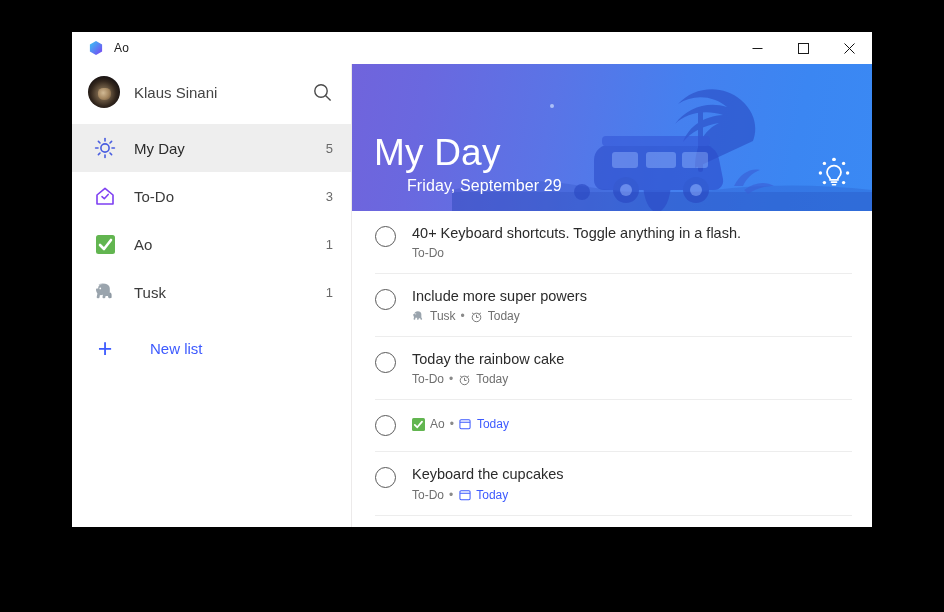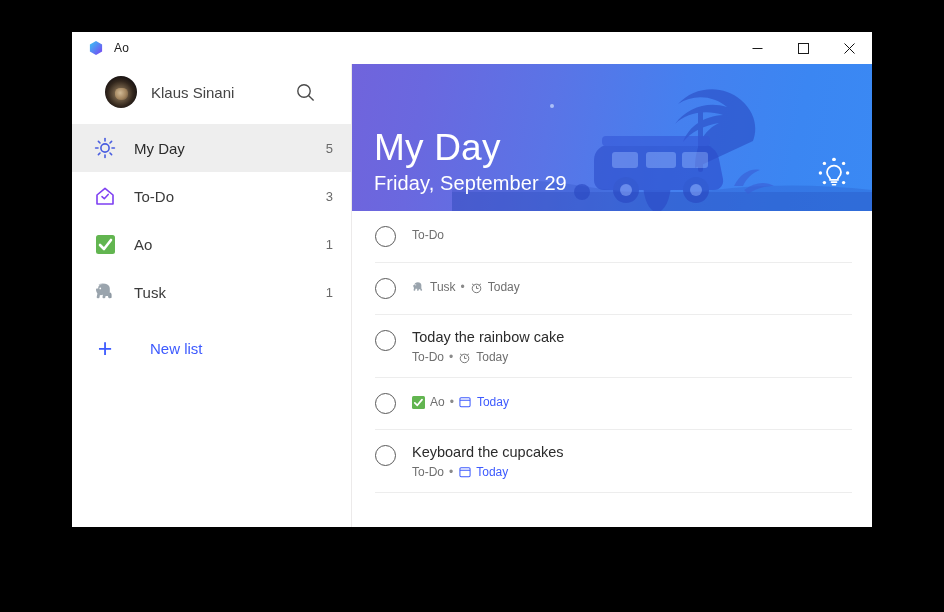--- a/index.html
+++ b/index.html
@@ -20,21 +20,21 @@
     width:46px; height:32px; display:flex; align-items:center; justify-content:center;
     color:#111; font-size:11px;
   }
 
   
   .content { display:flex; height:463px; }
 
   
   .sidebar { width:280px; background:#fff; border-right:1px solid #eceaea; display:flex; flex-direction:column; }
 
-  .profile { height:56px; display:flex; align-items:center; padding:0 33px; }
+  .profile { height:56px; display:flex; align-items:center; padding:0 16px; }
   .avatar {
     width:32px; height:32px; border-radius:50%; overflow:hidden; flex:none;
     background:radial-gradient(circle at 48% 55%, #9b8468 0%, #6d5a43 26%, #33271d 52%, #151011 75%, #0b0809 100%);
     position:relative;
   }
   .avatar::after {
     content:""; position:absolute; left:30%; top:38%; width:42%; height:36%;
     border-radius:40% 40% 45% 45%;
     background:radial-gradient(circle at 40% 40%, #d8c09a 0%, #a98a62 55%, #5d4a33 100%);
     opacity:.9;
@@ -60,21 +60,21 @@
   .main { flex:1; display:flex; flex-direction:column; background:#fff; }
 
   .banner {
     height:147px; position:relative; overflow:hidden;
     background:linear-gradient(100deg,#7064dc 0%,#6a68df 14%,#5a74e6 38%,#4580ef 62%,#3b86f2 84%,#3a89f4 100%);
     flex:none;
   }
   .banner svg.art { position:absolute; right:0; bottom:0; height:147px; width:420px; }
   .banner-text { position:absolute; left:22px; bottom:16px; }
   .banner-title { font-size:37px; color:#fff; font-weight:300; line-height:1.05; letter-spacing:.2px; }
-  .banner-date { font-size:20px; color:#fff; margin-top:4px; letter-spacing:.1px; }
+  .banner-date { font-size:16px; color:#fff; margin-top:4px; letter-spacing:.1px;margin-left:33px; }
   .bulb { position:absolute; right:21px; bottom:21px; width:34px; height:34px; }
 
   .tasks { flex:1; overflow:hidden; }
   .task {
     display:flex; align-items:flex-start; padding:13px 0 13px 0;
     margin:0 20px 0 23px; border-bottom:1px solid #ededed; min-height:52px;
   }
   .circle {
     width:21px; height:21px; border-radius:50%; border:1.6px solid #595959;
     flex:none; margin-top:2px;
@@ -253,29 +253,31 @@
               <circle cx="7.4" cy="26.6" r="1.7"></circle>
           </svg>
         </div>
       </div>
 
       <div class="tasks">
 
         <div class="task">
           <div class="circle"></div>
           <div class="task-body">
+            <div class="task-title">40+ Keyboard shortcuts. Toggle anything in a flash.</div>
             <div class="task-meta">
               <span>To-Do</span>
             </div>
           </div>
         </div>
 
         <div class="task">
           <div class="circle"></div>
           <div class="task-body">
+            <div class="task-title">Include more super powers</div>
             <div class="task-meta">
               <span class="mini">
                 <svg width="13" height="12" viewBox="0 0 22 20">
                   <path d="M4.2 6.2c0-2.6 2.4-4.4 5.6-4.4 3.4 0 6 1.9 6 4.7v5.1c0 .7.1 1.2.5 1.8l.8 1.3c.4.7-.1 1.5-.9 1.5h-.9c-.5 0-.9-.3-1-.8l-.4-1.5h-2.3l-.3 1.5c-.1.5-.5.8-1 .8h-.9c-.6 0-1-.6-.9-1.1l.4-2.3c-.9.3-2 .4-3 .3l-.4 2.3c-.1.5-.5.8-1 .8h-.9c-.6 0-1-.6-.9-1.2l.7-3.4C2.5 10.4 2 8.9 2 7.6c0-.6.5-1 1-1h1.2z" fill="#9aa4ad"></path>
                   <circle cx="6.3" cy="6.4" r=".9" fill="#fff"></circle>
                 </svg>
               </span>
               <span>Tusk</span>
               <span class="sep">•</span>
               <span class="mini">

